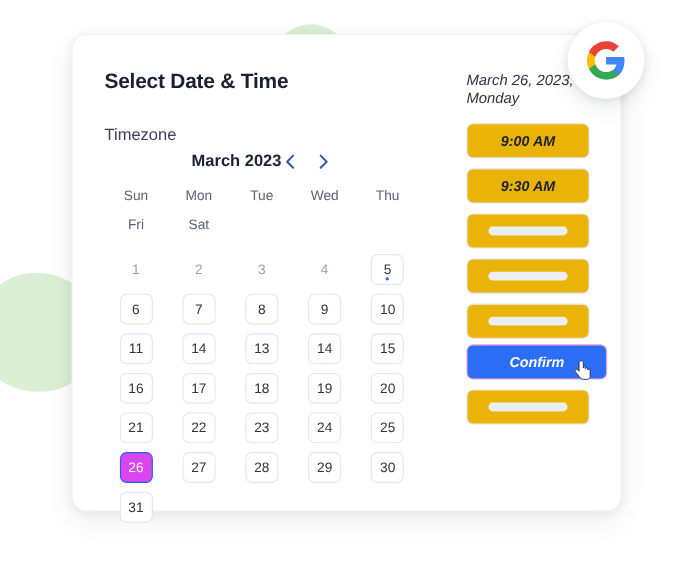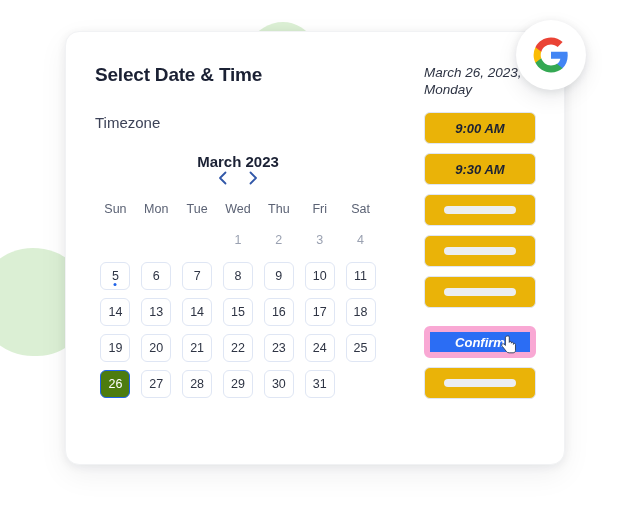--- a/index.html
+++ b/index.html
@@ -89,44 +89,43 @@
     display: inline-block;
     width: 0; height: 0;
     border-left: 5px solid transparent;
     border-right: 5px solid transparent;
     border-top: 6px solid #2c4f8f;
     margin-top: 2px;
   }
 
   
   #cal-head {
-    margin-top: 22px;
+    margin-top: 7px;
     display: flex;
     align-items: center;
     justify-content: center;
     width: 286px;
-    flex-direction: column;
   }
   #cal-month {
     font-size: 15px;
     font-weight: bold;
     color: #1b2134;
   }
   #cal-nav { display: flex; gap: 14px; }
   .chev {
     width: 16px; height: 16px;
     cursor: pointer;
     display: block;
   }
 
   #cal-grid {
     margin-top: 14px;
     width: 286px;
     display: grid;
-    grid-template-columns: repeat(7, 1fr);
+    grid-template-columns: repeat(5, 1fr);
     row-gap: 8px;
     justify-items: center;
   }
   .dow {
     font-size: 12.5px;
     color: #5b6274;
     height: 18px;
     line-height: 18px;
   }
   .day {
@@ -144,21 +143,21 @@
     border: 1px solid #dfe6f4;
     background: #fff;
     cursor: pointer;
   }
   .day.muted {
     color: #9aa1b1;
     border: none;
     background: transparent;
   }
   .day.selected {
-    background: #4d7c0f;
+    background: #d946ef;
     border-color: #1f63e8;
     color: #ffffff;
     font-weight: normal;
   }
   .day .dot {
     position: absolute;
     bottom: 3px;
     left: 50%;
     transform: translateX(-50%);
     width: 3px; height: 3px;
@@ -196,24 +195,24 @@
     cursor: pointer;
   }
   .slot.first { margin-top: 14px; }
   .skel-bar {
     width: 72px;
     height: 8px;
     border-radius: 5px;
     background: #eceef1;
   }
   .confirm {
-    margin-top: 18px;
-    width: 112px;
+    margin-top: 5px;
+    width: 128px;
     height: 32px;
-    border: 6px solid #f9a8d4;
+    border: 1px solid #f9a8d4;
     border-radius: 6px;
     background: #2b6df4;
     display: flex;
     align-items: center;
     justify-content: center;
     font-size: 13px;
     font-weight: bold;
     color: #ffffff;
     cursor: pointer;
     position: relative;

